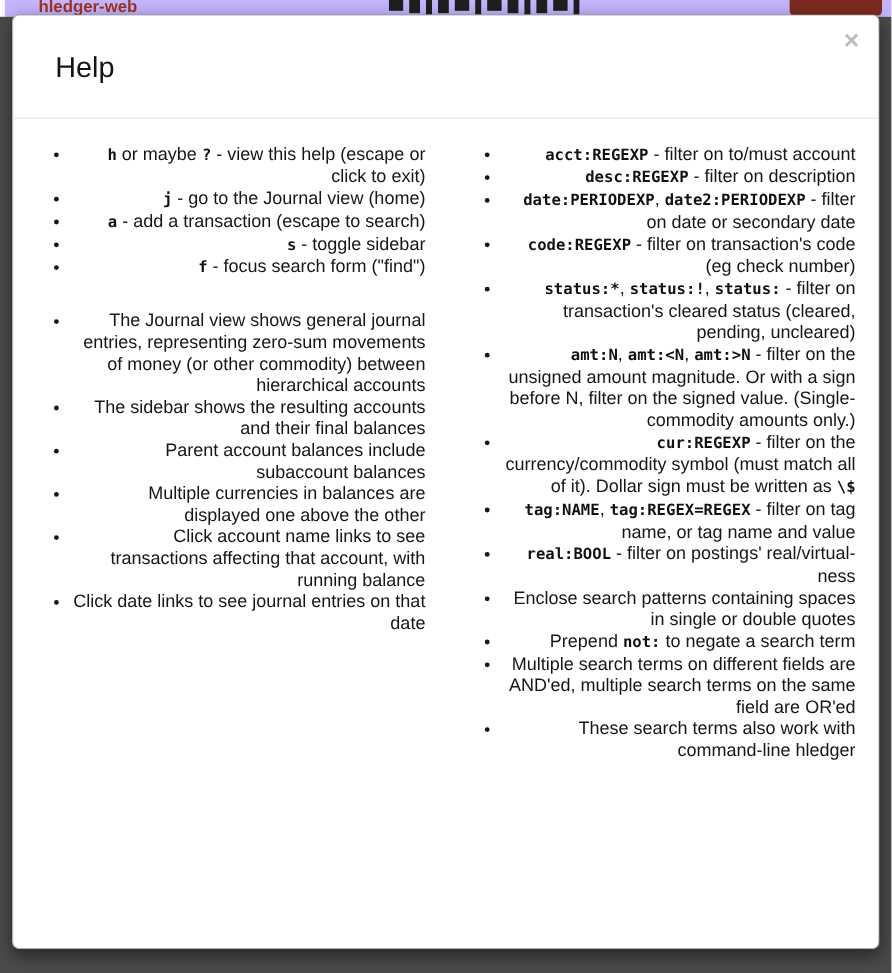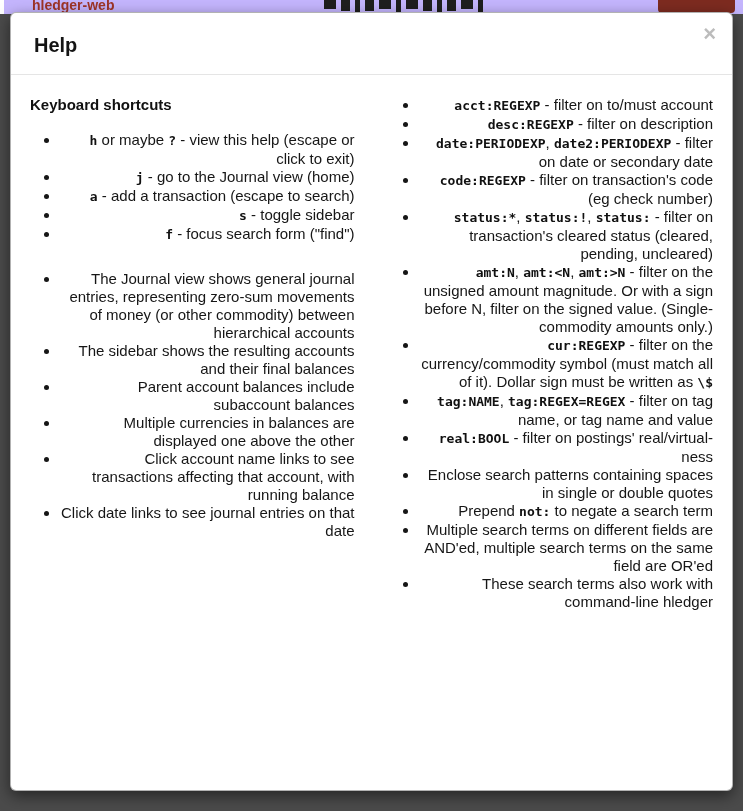--- a/index.html
+++ b/index.html
@@ -50,22 +50,22 @@
     box-shadow: 0 5px 15px rgba(0,0,0,.5);
     z-index: 2;
     overflow: hidden;
   }
   .modal-header {
     position: relative;
     padding: 14px 20px 11px 19px;
     border-bottom: 1px solid #e5e5e5;
   }
   .modal-title {
-    margin: 4px;
-    font-size: 20px; font-weight: 700; line-height: 28px;
+    margin: 16px;
+    font-size: 24px; font-weight: 400; line-height: 28px;
     color: #141414;
   }
   .close {
     position: absolute; right: 16px; top: 10px;
     font-size: 22px; font-weight: bold; line-height: 22px;
     color: #bcbcbc; cursor: pointer;
     font-family: "Liberation Sans", sans-serif;
   }
   .modal-body {
     padding: 21px 19px 19px 19px;
@@ -121,21 +121,20 @@
 
 <div class="backdrop"></div>
 
 <div class="modal">
   <div class="modal-header">
     <h2 class="modal-title">Help</h2>
     <span class="close">×</span>
   </div>
   <div class="modal-body">
     <div class="col">
-      <h4>Keyboard shortcuts</h4>
       <ul>
           <li><code>h</code><span> or maybe </span><code>?</code><span> - view this help (escape or click to exit)</span></li>
           <li><code>j</code><span> - go to the Journal view (home)</span></li>
           <li><code>a</code><span> - add a transaction (escape to search)</span></li>
           <li><code>s</code><span> - toggle sidebar</span></li>
           <li><code>f</code><span> - focus search form ("find")</span></li>
         </ul>
       <ul>
           <li><span>The Journal view shows general journal entries, representing zero-sum movements of money (or other commodity) between hierarchical accounts</span></li>
           <li><span>The sidebar shows the resulting accounts and their final balances</span></li>

